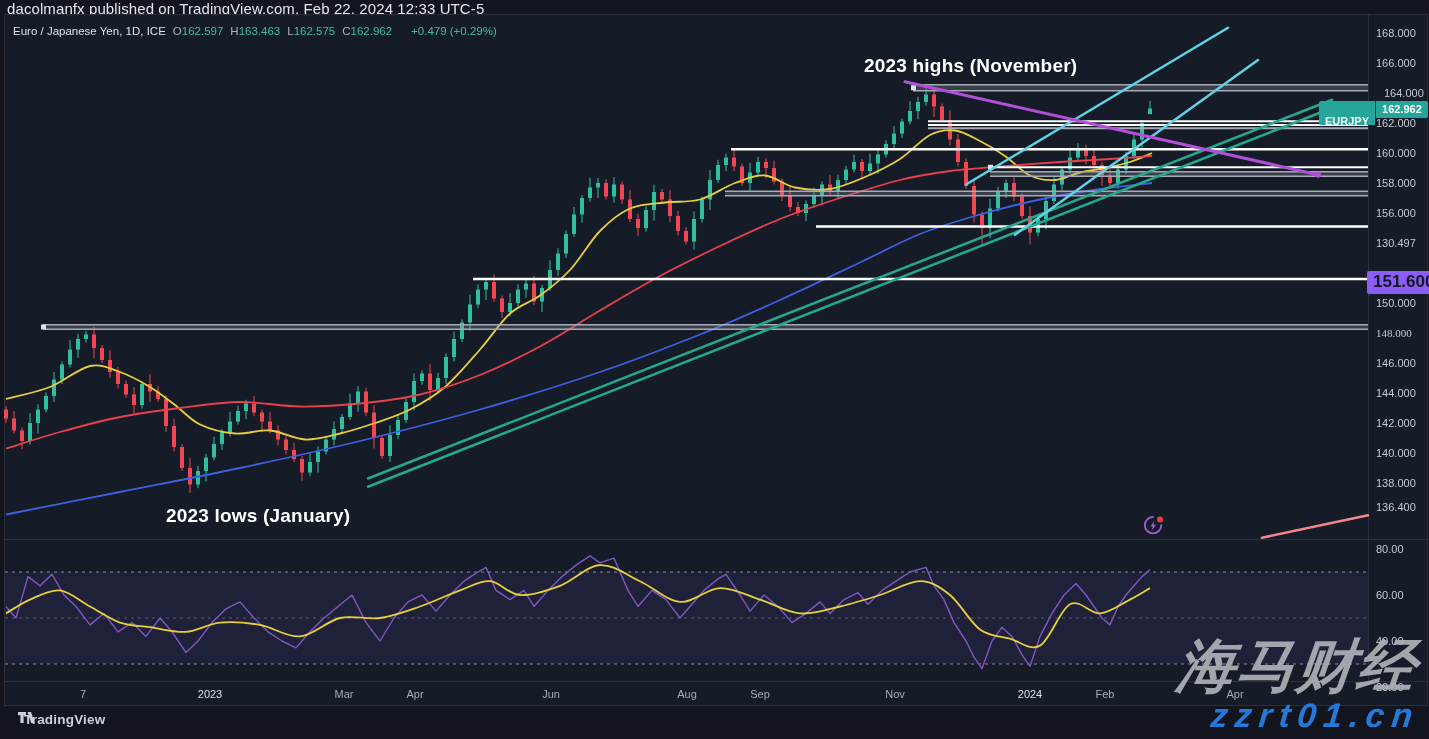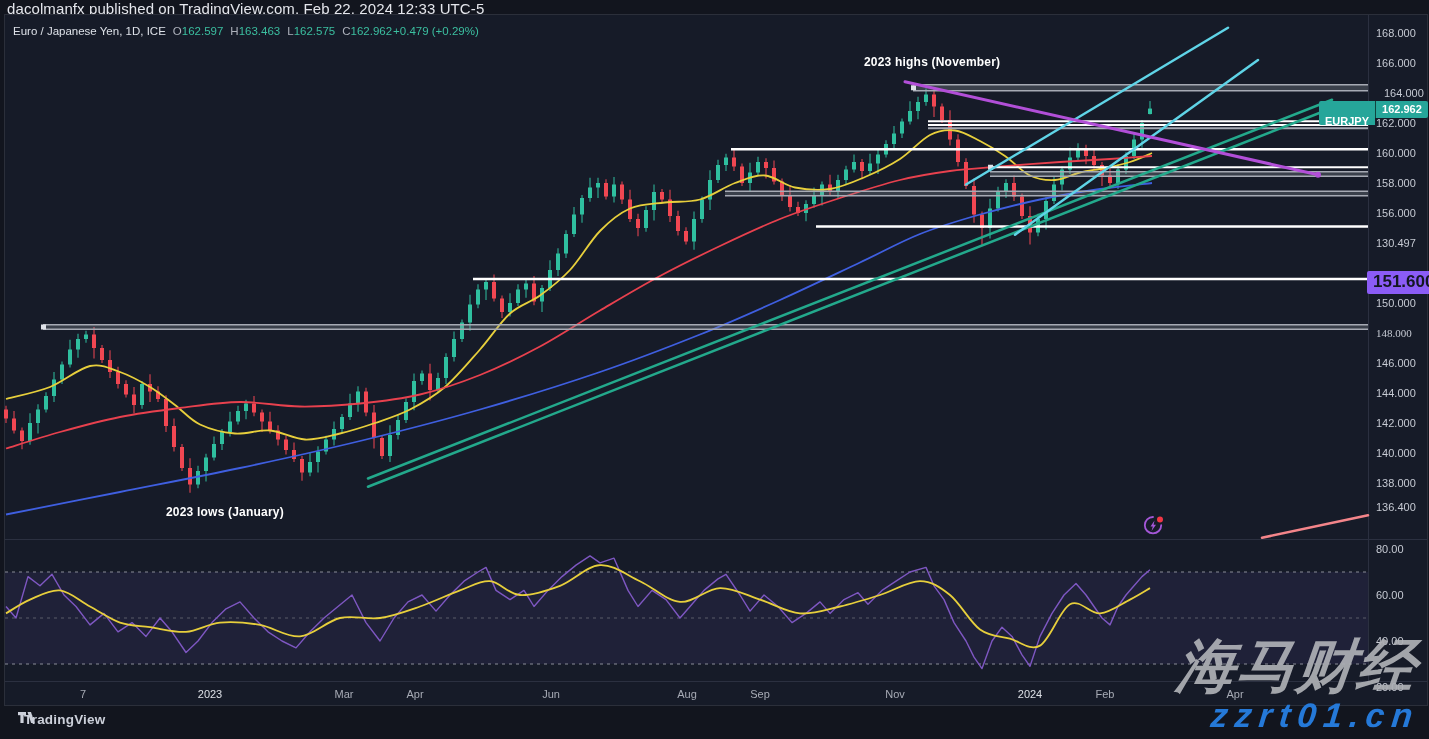--- a/index.html
+++ b/index.html
@@ -5,24 +5,24 @@
   html,body{margin:0;padding:0;background:#12151e;}
   .page{position:relative;width:1429px;height:739px;background:#12151e;overflow:hidden;
         font-family:"Liberation Sans","DejaVu Sans",sans-serif;}
   .attribution{position:absolute;left:7px;top:0;font-size:15px;font-weight:normal;color:#e4e6ec;letter-spacing:.1px;}
   .chart-frame{position:absolute;left:4px;top:14px;width:1424px;height:692px;background:#161b28;
                border:1px solid #2b2f3a;box-sizing:border-box;}
   .legend{position:absolute;left:9px;top:11px;font-size:11.5px;color:#c9cdd6;white-space:nowrap;}
   .legend .sym{color:#dde1e8;}
   .legend .k{color:#aeb2bc;margin-left:7px;}
   .legend .v{color:#3bbfa0;}
-  .legend .chg{color:#3bbfa0;margin-left:1px;}
+  .legend .chg{color:#3bbfa0;margin-left:19px;}
   .sep-h{position:absolute;left:0;width:100%;height:1px;background:#2b3040;}
   .sep-v{position:absolute;top:0;width:1px;background:#2b3040;}
-  .annotation{position:absolute;color:#fff;font-weight:bold;font-size:12px;letter-spacing:.2px;}
+  .annotation{position:absolute;color:#fff;font-weight:bold;font-size:19px;letter-spacing:.2px;}
   .pricelabel{position:absolute;left:1376px;width:52px;font-size:11px;color:#c6cad3;line-height:14px;}
   .rsilabel{position:absolute;left:1376px;width:52px;font-size:11px;color:#c6cad3;line-height:14px;}
   .timelabel{position:absolute;top:688px;transform:translateX(-50%);font-size:11px;color:#a7abb5;}
   .timelabel.year{color:#dde0e6;}
   .badge{position:absolute;display:flex;height:17px;font-size:11px;font-weight:bold;color:#fff;line-height:17px;}
   .badge .tag{background:#26a69a;padding:12px 6px;border-radius:2px 0 0 2px;}
   .badge .val{background:#26a69a;padding:0 6px;border-left:1px solid #10443f;border-radius:0 2px 2px 0;}
   .levelchip{position:absolute;background:#8b5cf6;color:#131722;font-size:17px;font-weight:bold;
              padding:1px 6px 2px 6px;border-radius:2px;}
   .wm1{position:absolute;right:12px;top:628px;font-size:58px;font-weight:900;font-style:italic;

